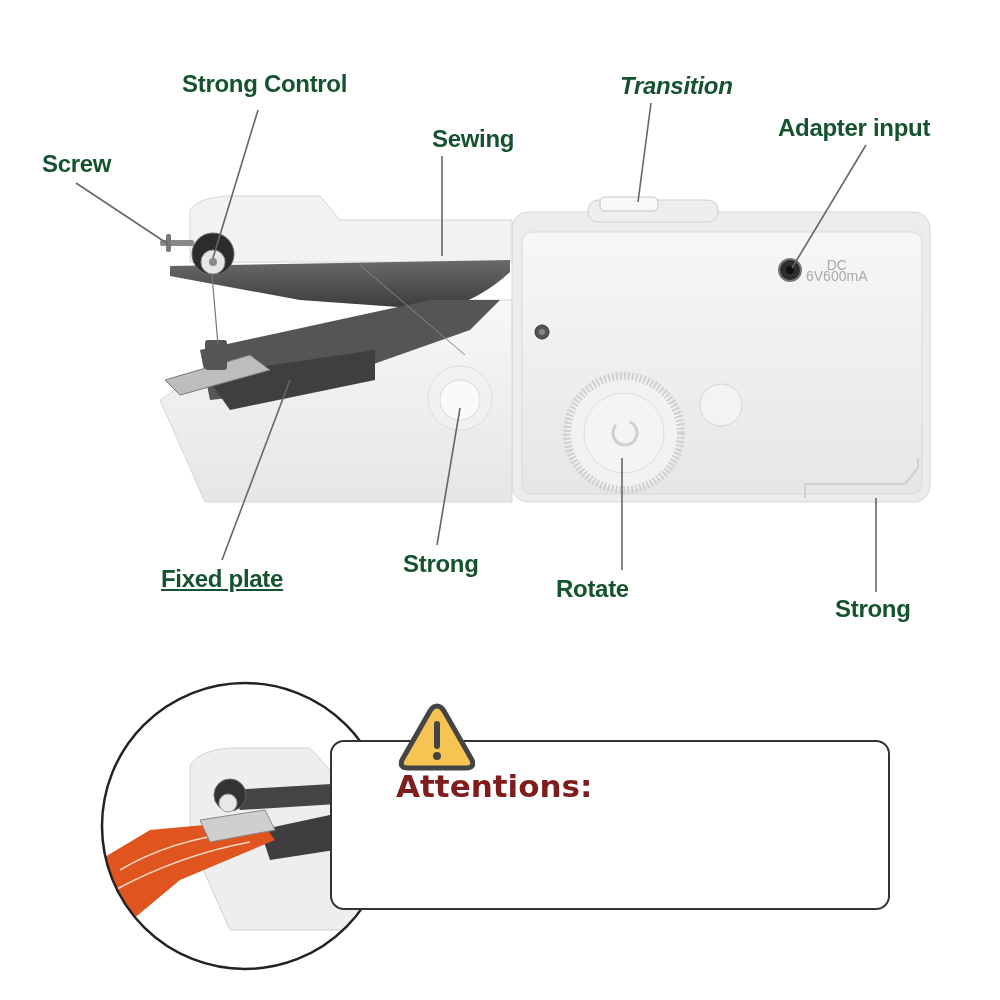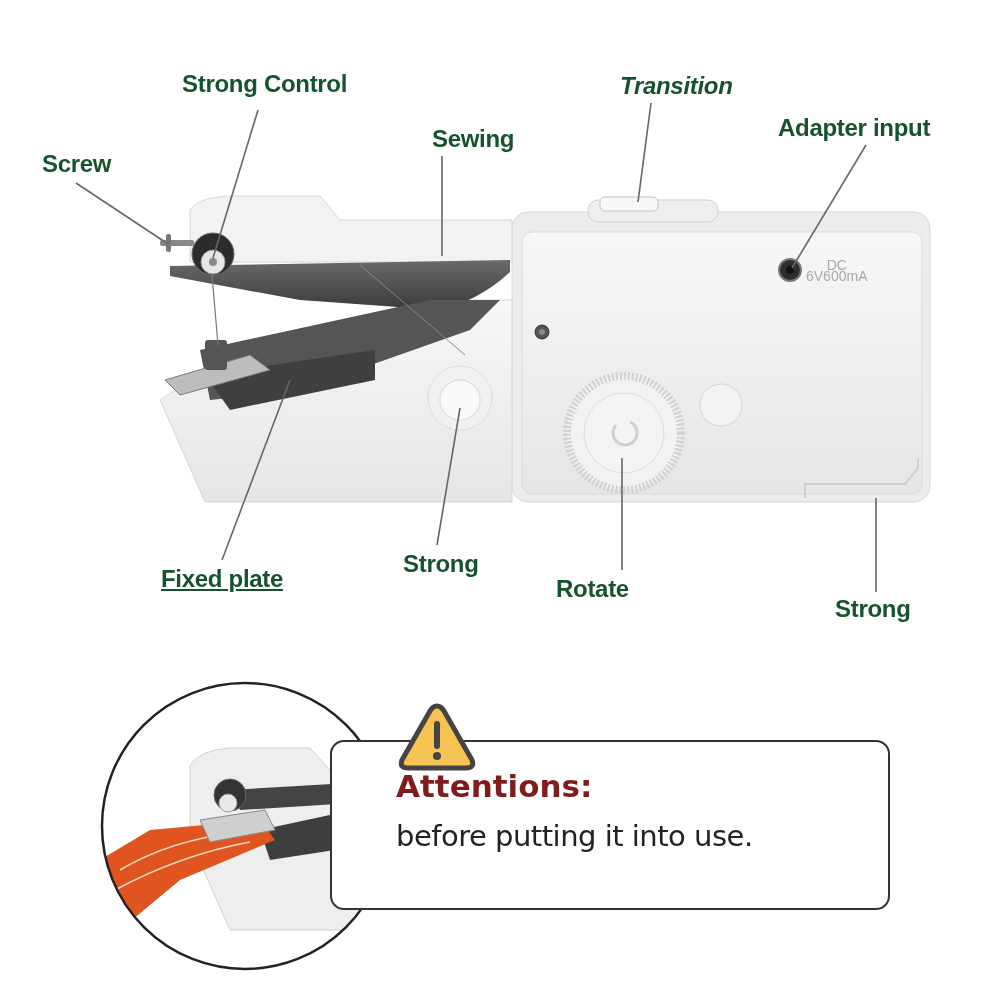--- a/index.html
+++ b/index.html
@@ -107,21 +107,20 @@
 </svg>
 
 <div class="attention-box"></div>
 <svg style="position:absolute;left:396px;top:700px;" width="82" height="74" viewBox="0 0 82 74">
   <path d="M41 6 Q45 6 48 11 L76 60 Q79 68 70 68 L12 68 Q3 68 6 60 L34 11 Q37 6 41 6 Z" fill="#f6c453" stroke="#444" stroke-width="5" stroke-linejoin="round"></path>
   <line x1="41" y1="24" x2="41" y2="46" stroke="#444" stroke-width="6" stroke-linecap="round"></line>
   <circle cx="41" cy="56" r="4" fill="#444"></circle>
 </svg>
 <div class="attention-title">Attentions:</div>
 <div class="attention-text">
-  <div>before putting it into use.</div>
 </div>
 
 <div class="dc-text" style="left:806px;top:260px;">
   <div>DC</div>
   <div>6V600mA</div>
 </div>
 
 <div class="label" style="left:42px;top:150px;">Screw</div>
 <div class="label" style="left:182px;top:70px;">Strong Control</div>
 <div class="label" style="left:402px;top:125px;margin-left:30px;">Sewing</div>

